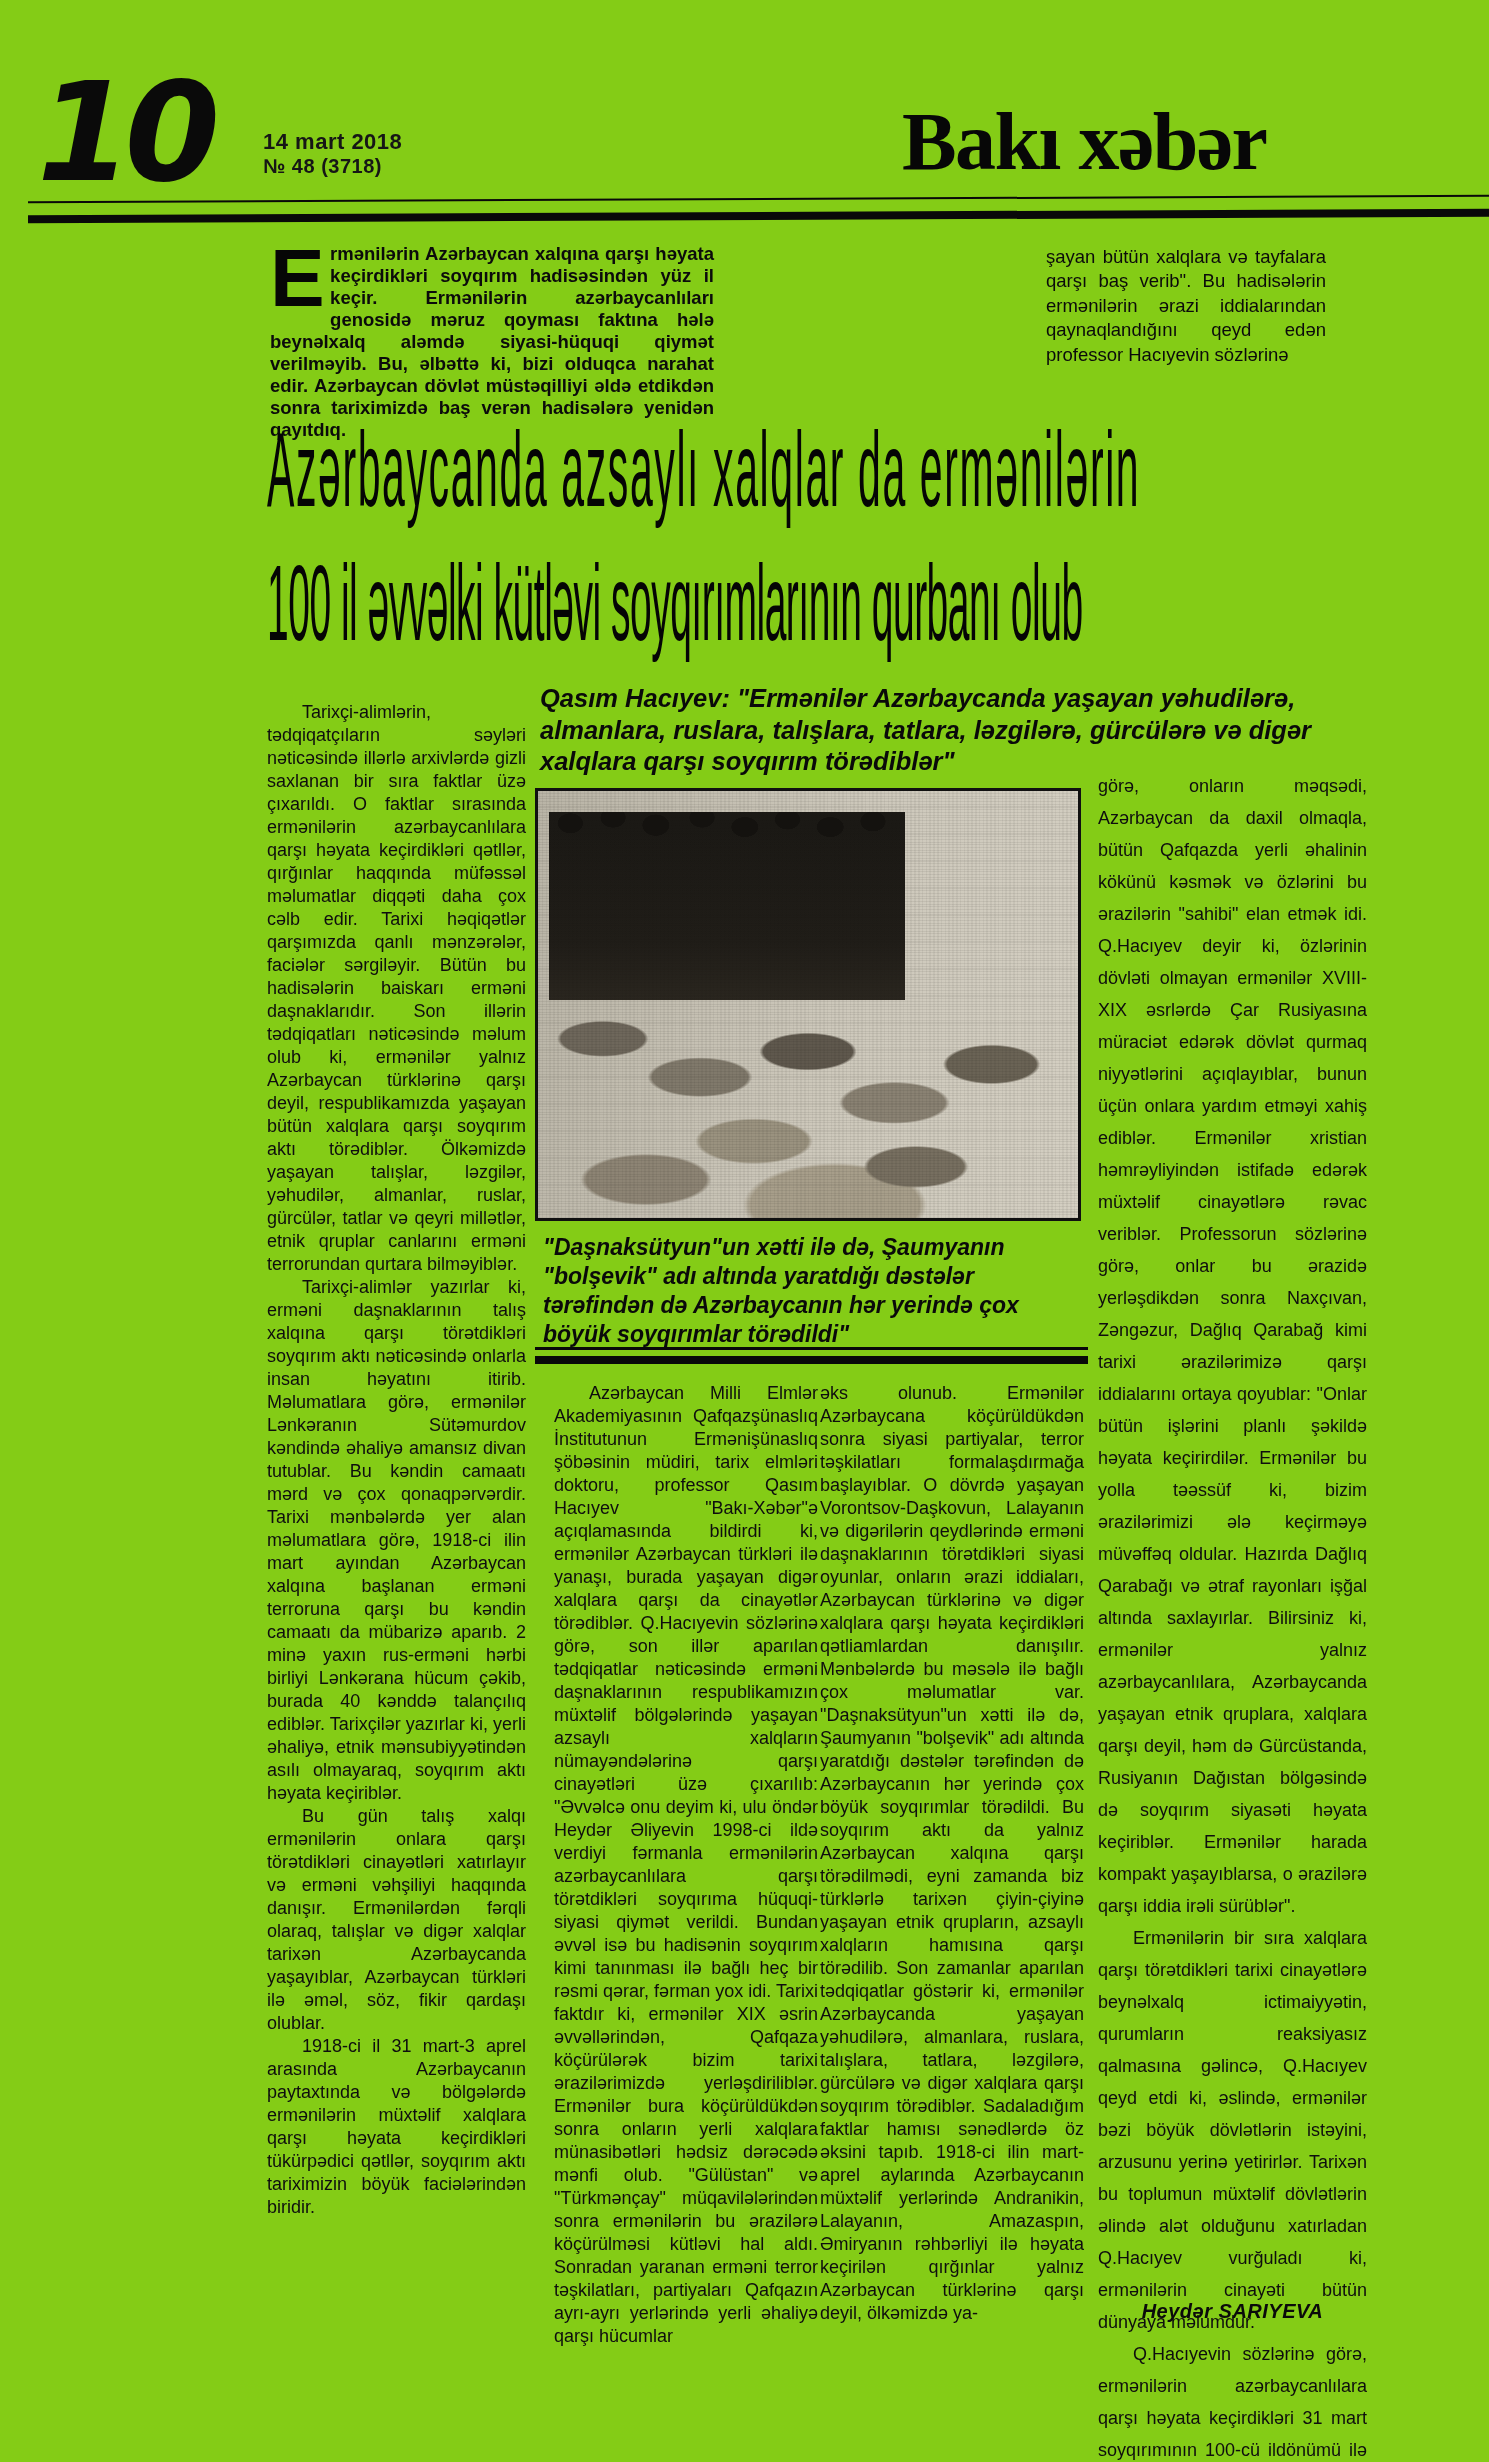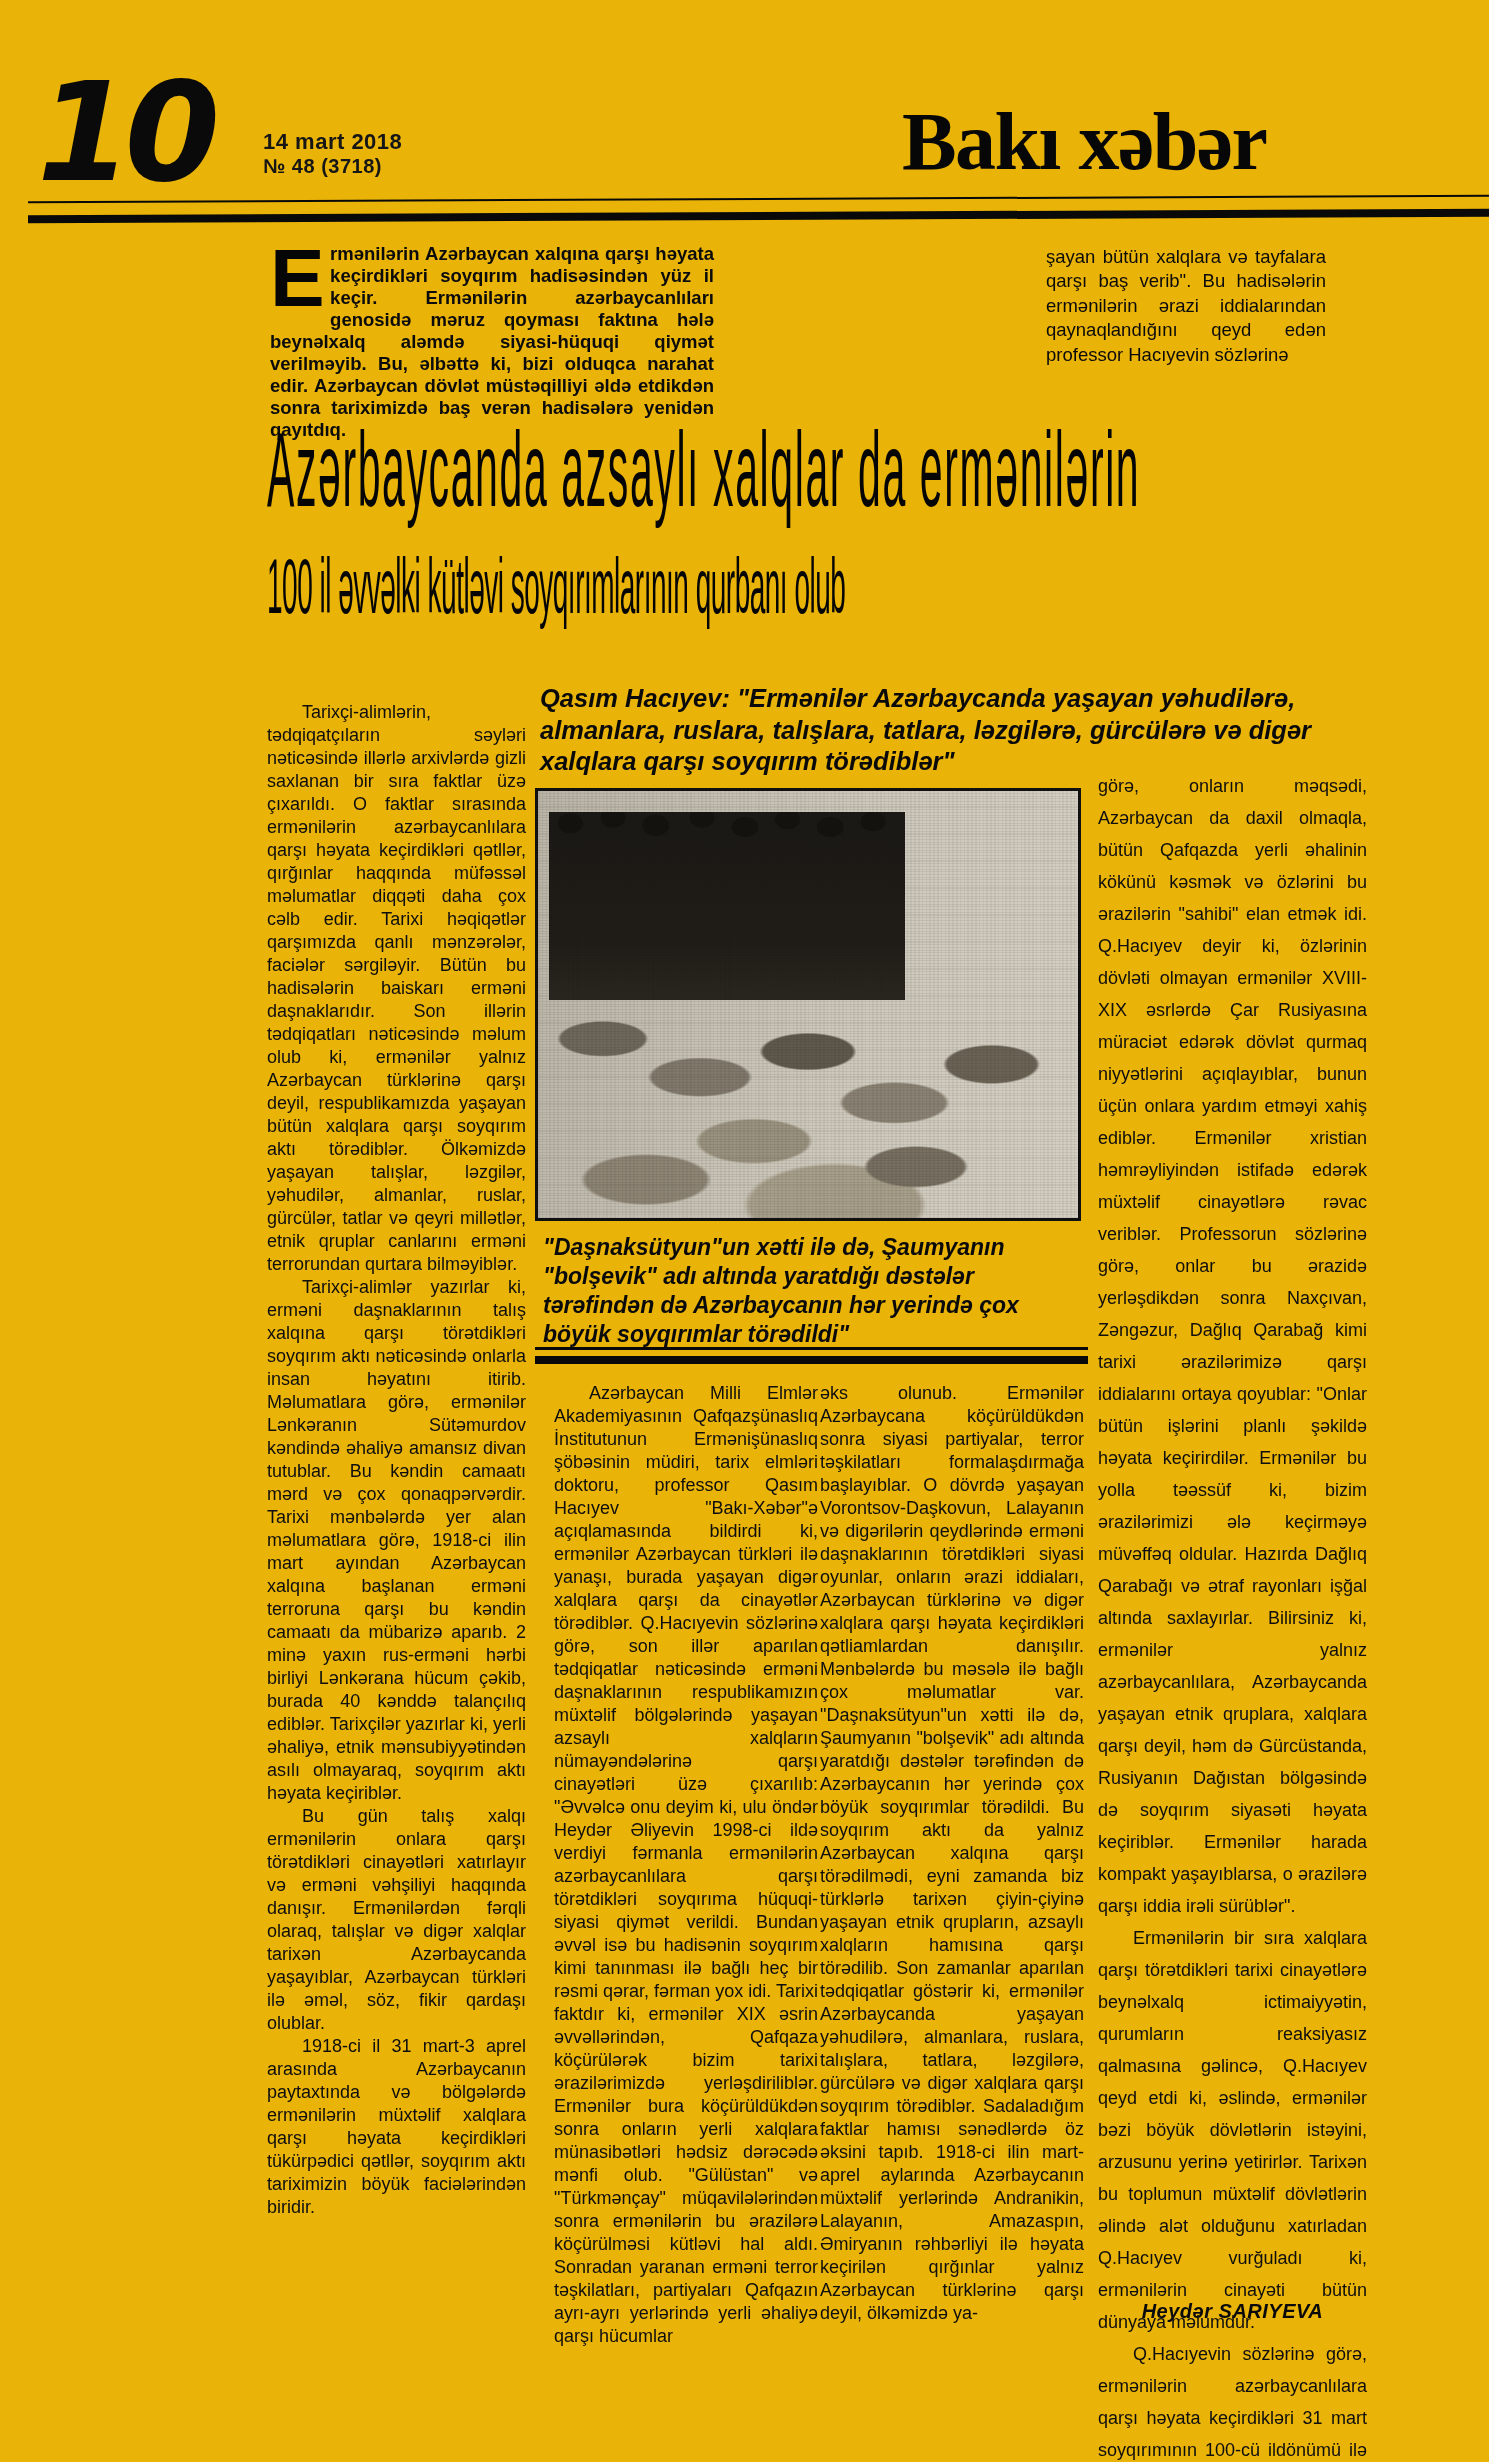--- a/index.html
+++ b/index.html
@@ -1,19 +1,19 @@
 <!DOCTYPE html>
 <html style="font-size:8.7px"><head>
 <meta charset="utf-8">
 <style>
   html,body{margin:0;padding:0;background:#e8e8e4;}
   .page{
     position:relative;
     width:1490px;height:2462px;
-    background:#eab308;
+    background:#84cc16;
     font-family:"Liberation Sans",sans-serif;
     color:#0d0d0d;
     overflow:hidden;
   }
   
   .page-number{
     position:absolute;left:37px;top:64px;
     font-family:"DejaVu Sans",sans-serif;
     font-size:137px;line-height:137px;
     font-weight:bold;font-style:italic;
@@ -45,21 +45,21 @@
     position:absolute;left:267px;
     font-weight:normal;white-space:nowrap;
     color:#050505;
   }
   .headline-line > span{
     display:inline-block;
     transform-origin:left top;
   }
   .headline-1{top:410px;font-size:41px;}
   .headline-1 > span{transform:scaleY(2.6);letter-spacing:1.6px;}
-  .headline-2{top:544px;font-size:28px;}
+  .headline-2{top:544px;font-size:39px;}
   .headline-2 > span{transform:scaleY(2.75);letter-spacing:-0.5px;}
   
   .subheadline{
     position:absolute;left:540px;top:683px;width:787px;
     font-size:25.5px;line-height:31.5px;
     font-weight:bold;font-style:italic;color:#0a0a0a;
     text-align:left;
   }
   
   .photo{

